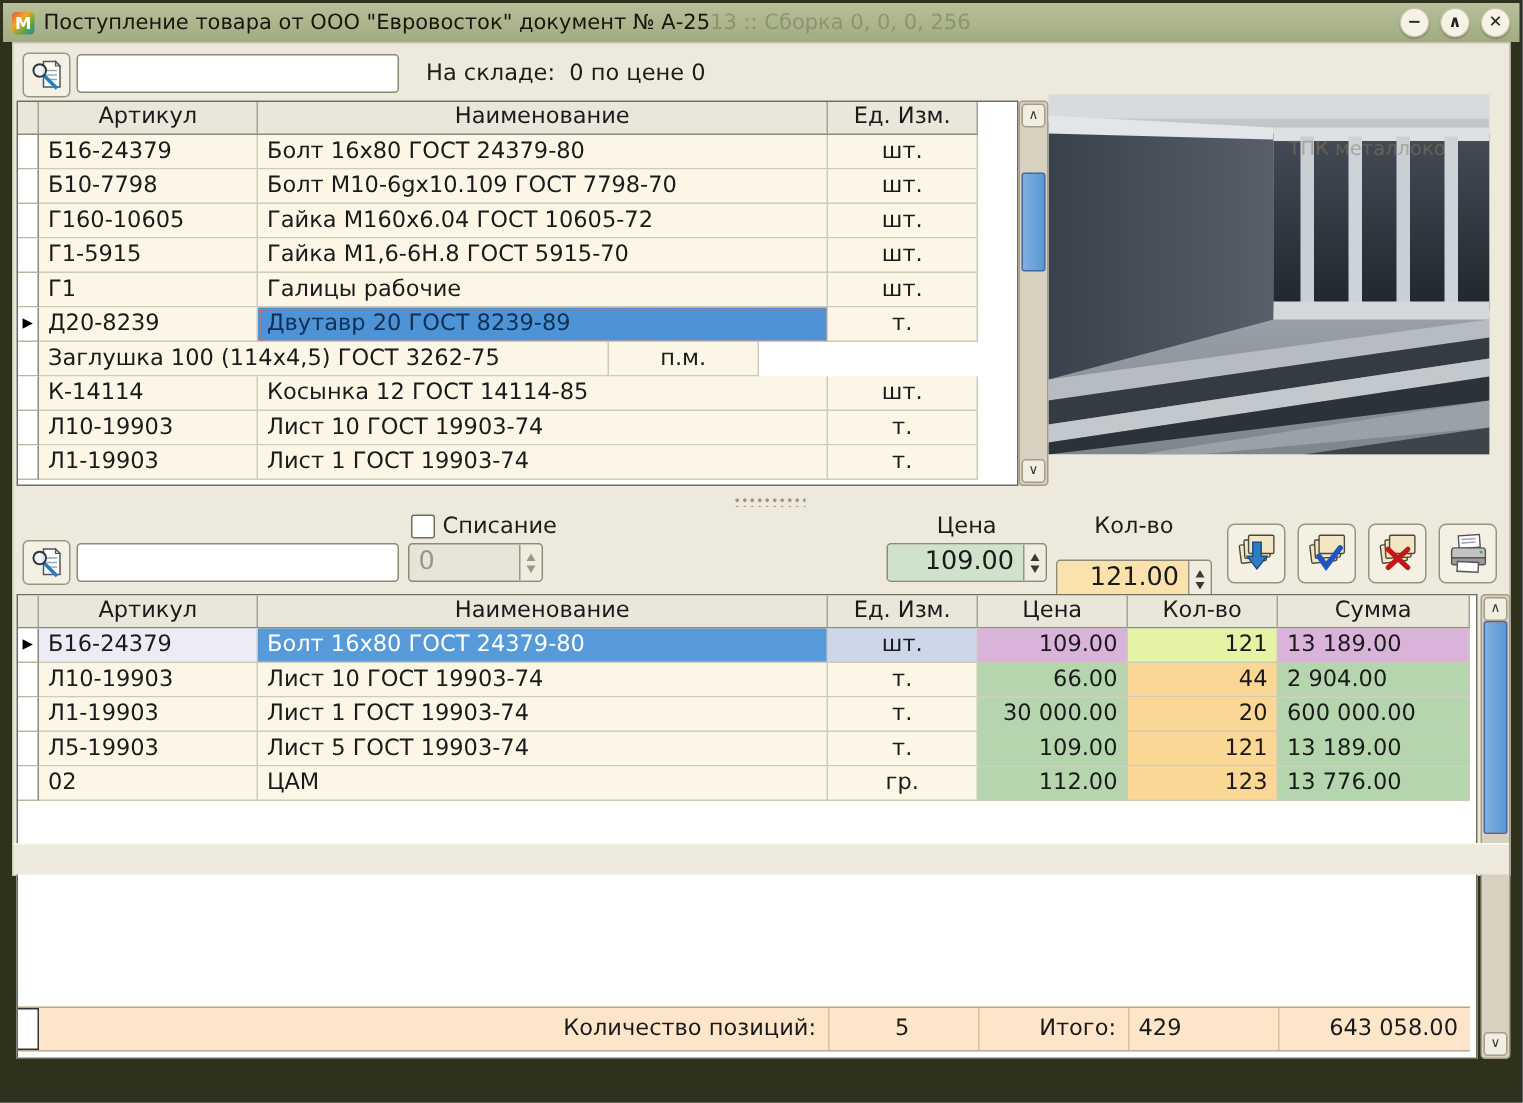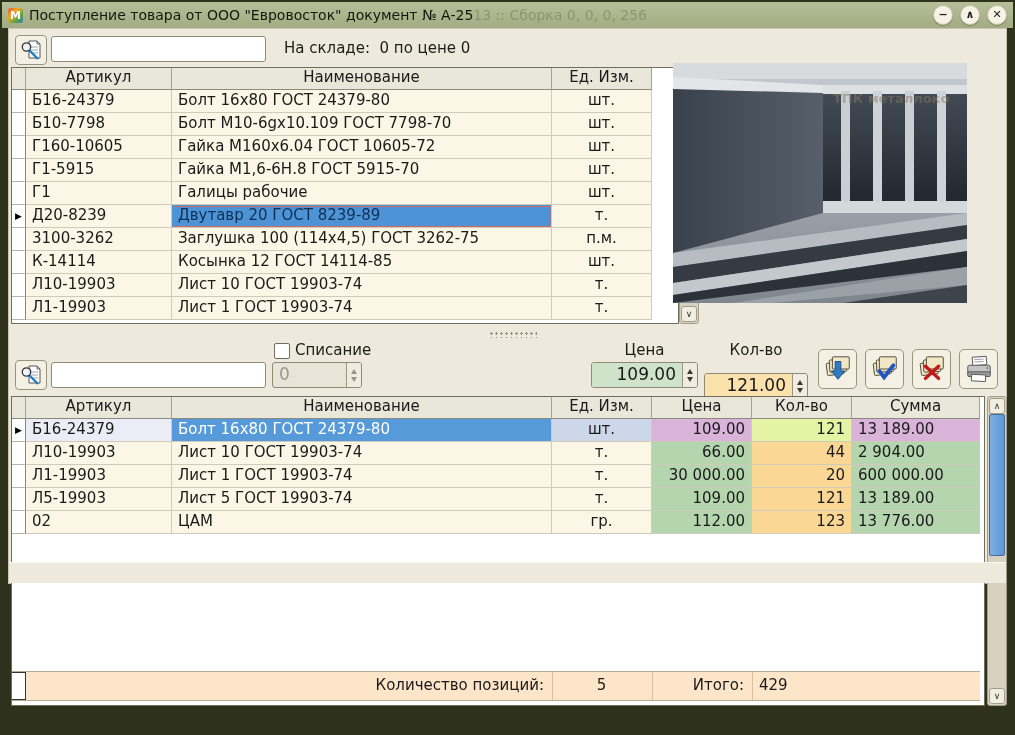--- a/index.html
+++ b/index.html
@@ -145,21 +145,20 @@
       </div>
       <div class="grow">
         <div class="gc gut">▶</div>
         <div class="gc c-art">Д20-8239</div>
         <div class="gc c-name sel-u">Двутавр 20 ГОСТ 8239-89</div>
         <div class="gc c-unit">т.</div>
           <div class="c-fill"></div>
       </div>
       <div class="grow">
         <div class="gc gut"></div>
-        <div class="gc c-art">3100-3262</div>
         <div class="gc c-name">Заглушка 100 (114х4,5) ГОСТ 3262-75</div>
         <div class="gc c-unit">п.м.</div>
           <div class="c-fill"></div>
       </div>
       <div class="grow">
         <div class="gc gut"></div>
         <div class="gc c-art">К-14114</div>
         <div class="gc c-name">Косынка 12 ГОСТ 14114-85</div>
         <div class="gc c-unit">шт.</div>
           <div class="c-fill"></div>
@@ -181,21 +180,21 @@
     </div>
 
     <div class="sbar" style="left:670px;top:38px;height:257px;">
       <div class="sbtn" style="top:1px;">∧</div>
       <div class="sthumb" style="top:47px;height:64px;"></div>
       <div class="sbtn" style="bottom:1px;">∨</div>
     </div>
 
     <div class="grip" style="left:693px;top:124px;width:9px;height:50px;"></div>
 
-    <div style="position:absolute;left:664px;top:34px;width:294px;height:240px;font-weight:bold;">
+    <div style="position:absolute;left:690px;top:34px;width:294px;height:240px;">
       <svg width="294" height="240" viewBox="0 0 294 240">
         <defs>
           <linearGradient id="sky" x1="0" y1="0" x2="0" y2="1">
             <stop offset="0" stop-color="#c7ccd1"></stop>
               <stop offset="1" stop-color="#7d858d"></stop>
           </linearGradient>
           <linearGradient id="web" x1="0" y1="0" x2="0" y2="1">
             <stop offset="0" stop-color="#434c56"></stop>
               <stop offset="1" stop-color="#20262d"></stop>
           </linearGradient>
@@ -380,20 +379,21 @@
         <div class="gc c-sum bg-grn">13 776.00</div>
         <div class="c-fill"></div>
       </div>
 
       <div class="gfoot" style="bottom:4px;width:968px;">
         <div class="fc fgut" style="border-left:none;"></div>
         <div class="fc" style="width:526px;text-align:right;border-left:none;">Количество позиций:</div>
         <div class="fc" style="width:100px;text-align:center;">5</div>
         <div class="fc" style="width:100px;text-align:right;">Итого:</div>
         <div class="fc" style="width:100px;text-align:left;">429</div>
+        <div class="fc" style="width:128px;text-align:right;">643 058.00</div>
       </div>
     </div>
 
     <div class="sbar" style="left:978px;top:367px;height:310px;">
       <div class="sbtn" style="top:1px;">∧</div>
       <div class="sthumb" style="top:17px;height:140px;"></div>
       <div class="sbtn" style="bottom:1px;">∨</div>
     </div>
 
     <div class="status"></div>

